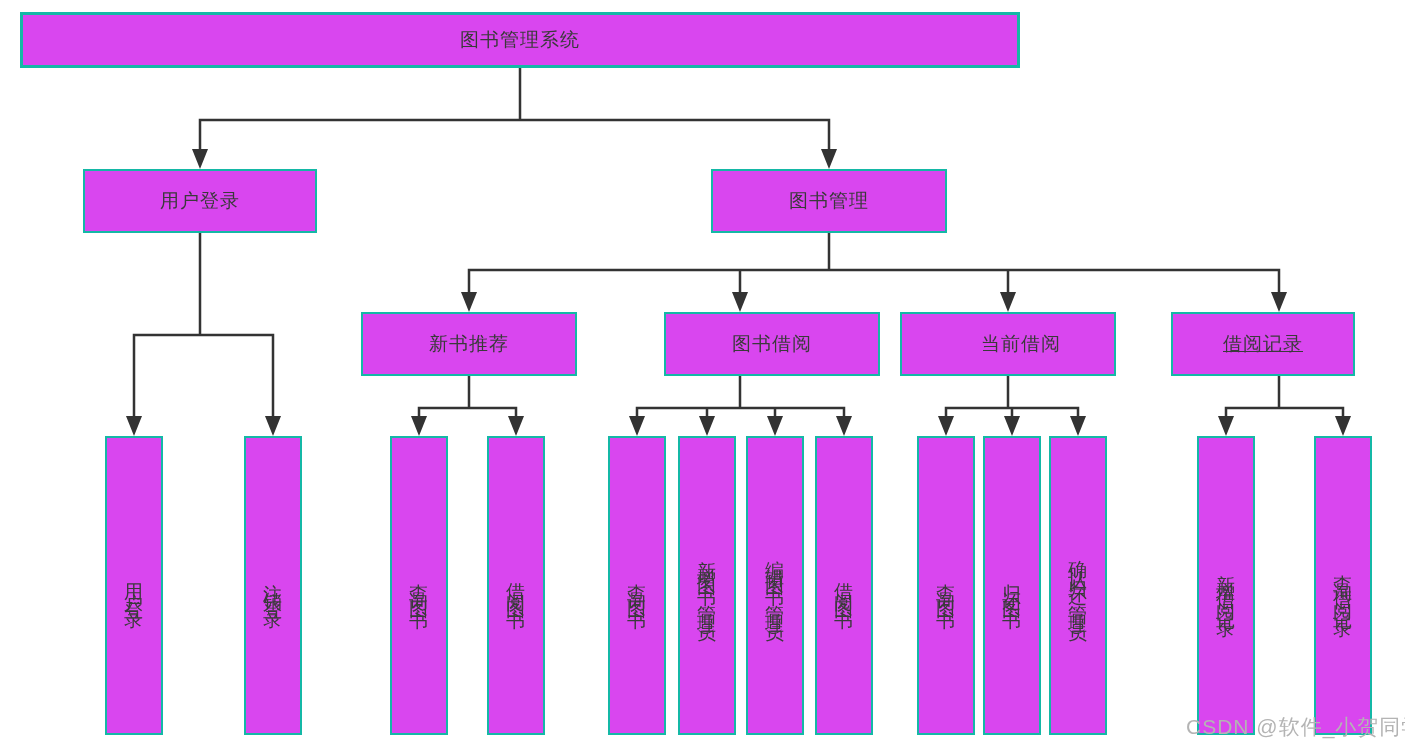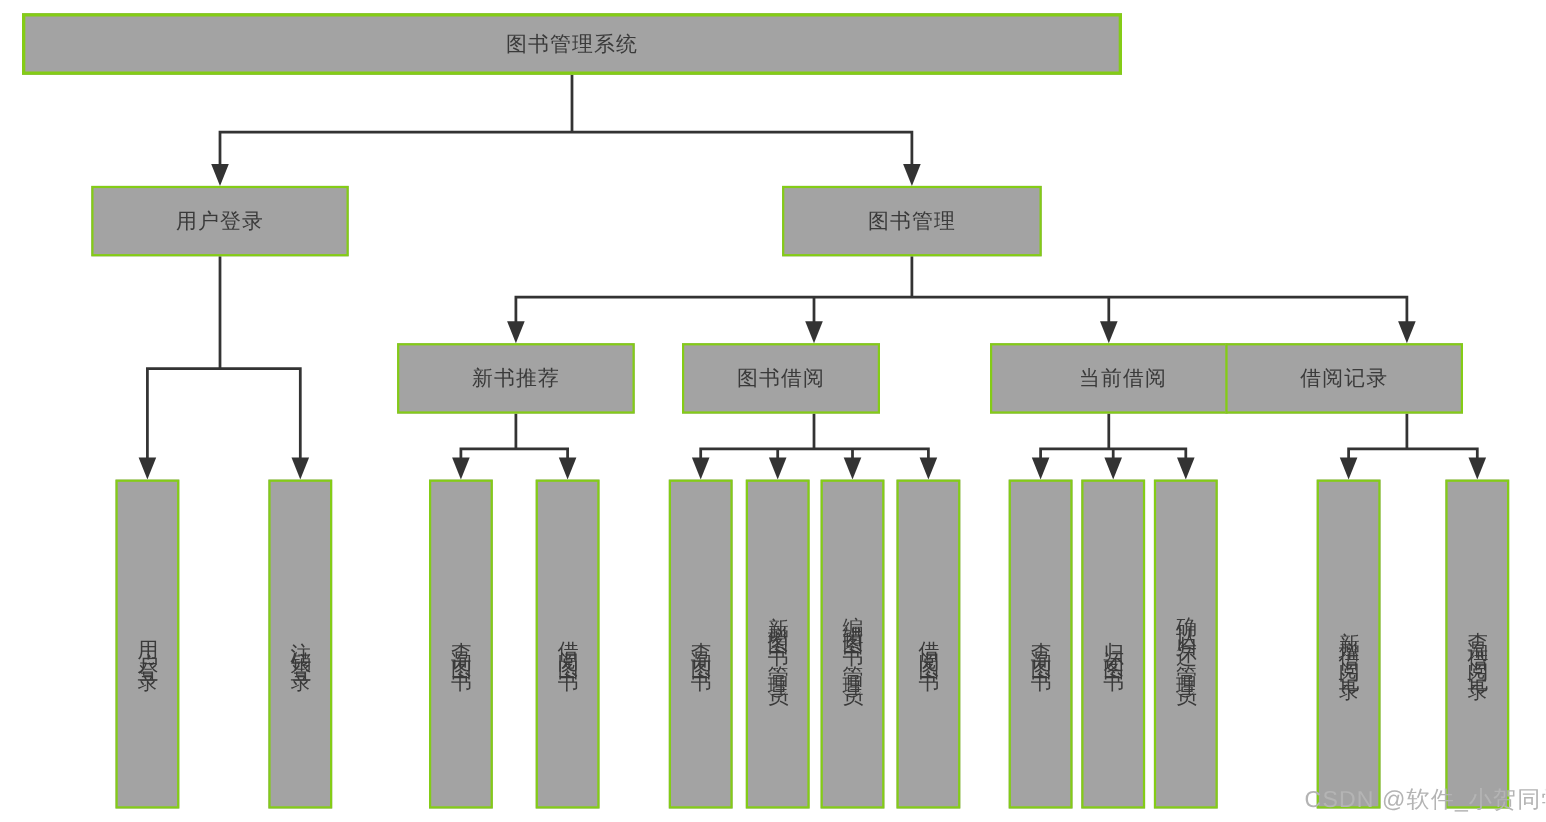--- a/index.html
+++ b/index.html
@@ -16,22 +16,22 @@
 
   .lines {
     position: absolute;
     left: 0; top: 0;
     width: 1405px; height: 747px;
     z-index: 1;
   }
 
   .box {
     position: absolute;
-    background: #a3a3a3;
-    border: 2px solid #84cc16;
+    background: #d946ef;
+    border: 2px solid #14b8a6;
     color: #3a3a3a;
     display: flex;
     align-items: center;
     justify-content: center;
     font-size: 19px;
     letter-spacing: 1px;
     z-index: 2;
     white-space: nowrap;
   }
 
@@ -101,23 +101,23 @@
       <polygon points="1335,416 1351,416 1343,436"></polygon>
     </g>
   </svg>
 
   <div class="box root" style="left:20px; top:12px; width:1000px; height:56px;">图书管理系统</div>
 
   <div class="box" style="left:83px; top:169px; width:234px; height:64px;">用户登录</div>
   <div class="box" style="left:361px; top:312px; width:216px; height:64px;">新书推荐</div>
 
   <div class="box" style="left:711px; top:169px; width:236px; height:64px;">图书管理</div>
-  <div class="box" style="left:620px; top:312px; width:180px; height:64px;">图书借阅</div>
+  <div class="box" style="left:664px; top:312px; width:216px; height:64px;">图书借阅</div>
   <div class="box" style="left:900px; top:312px; width:216px; height:64px;padding-left:26px;">当前借阅</div>
-  <div class="box" style="left:1114px; top:312px; width:216px; height:64px;">借阅记录</div>
+  <div class="box" style="left:1171px; top:312px; width:184px; height:64px;text-decoration:underline;">借阅记录</div>
 
   <div class="box" style="left:105px; top:436px; width:58px; height:299px;">
     <span class="vtext">用户登录</span>
   </div>
   <div class="box" style="left:244px; top:436px; width:58px; height:299px;">
     <span class="vtext">注销登录</span>
   </div>
 
   <div class="box" style="left:390px; top:436px; width:58px; height:299px;">
     <span class="vtext">查询图书</span>

